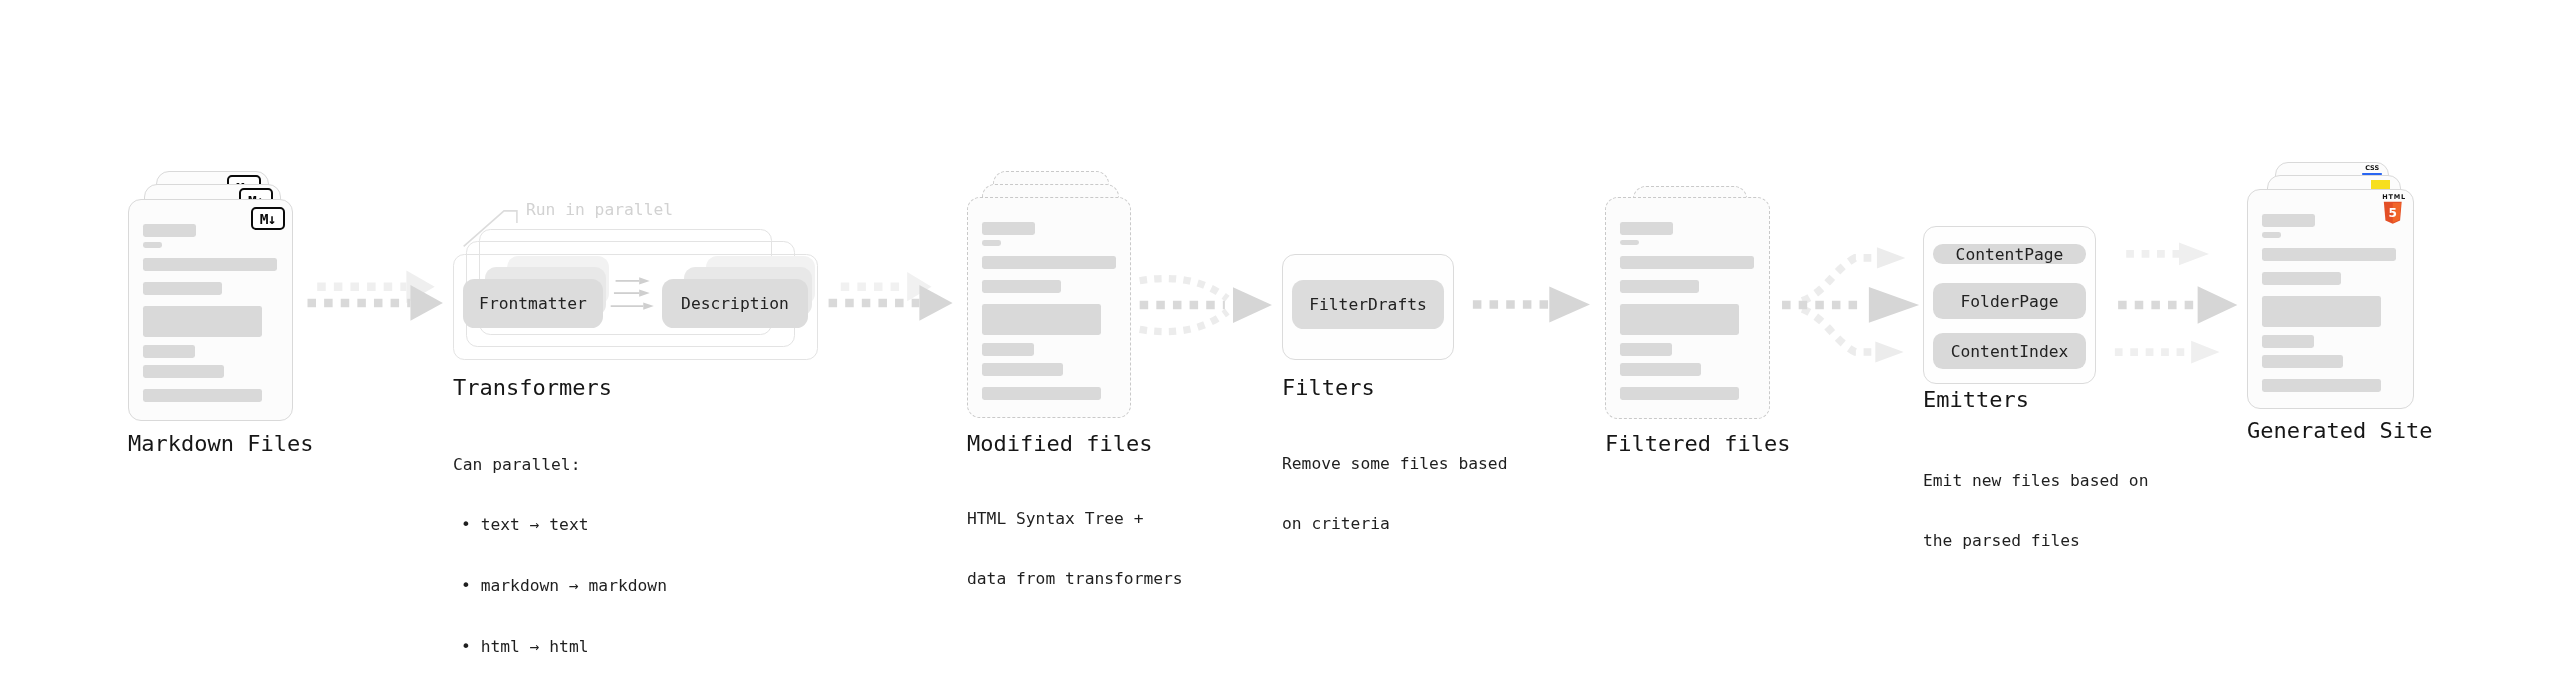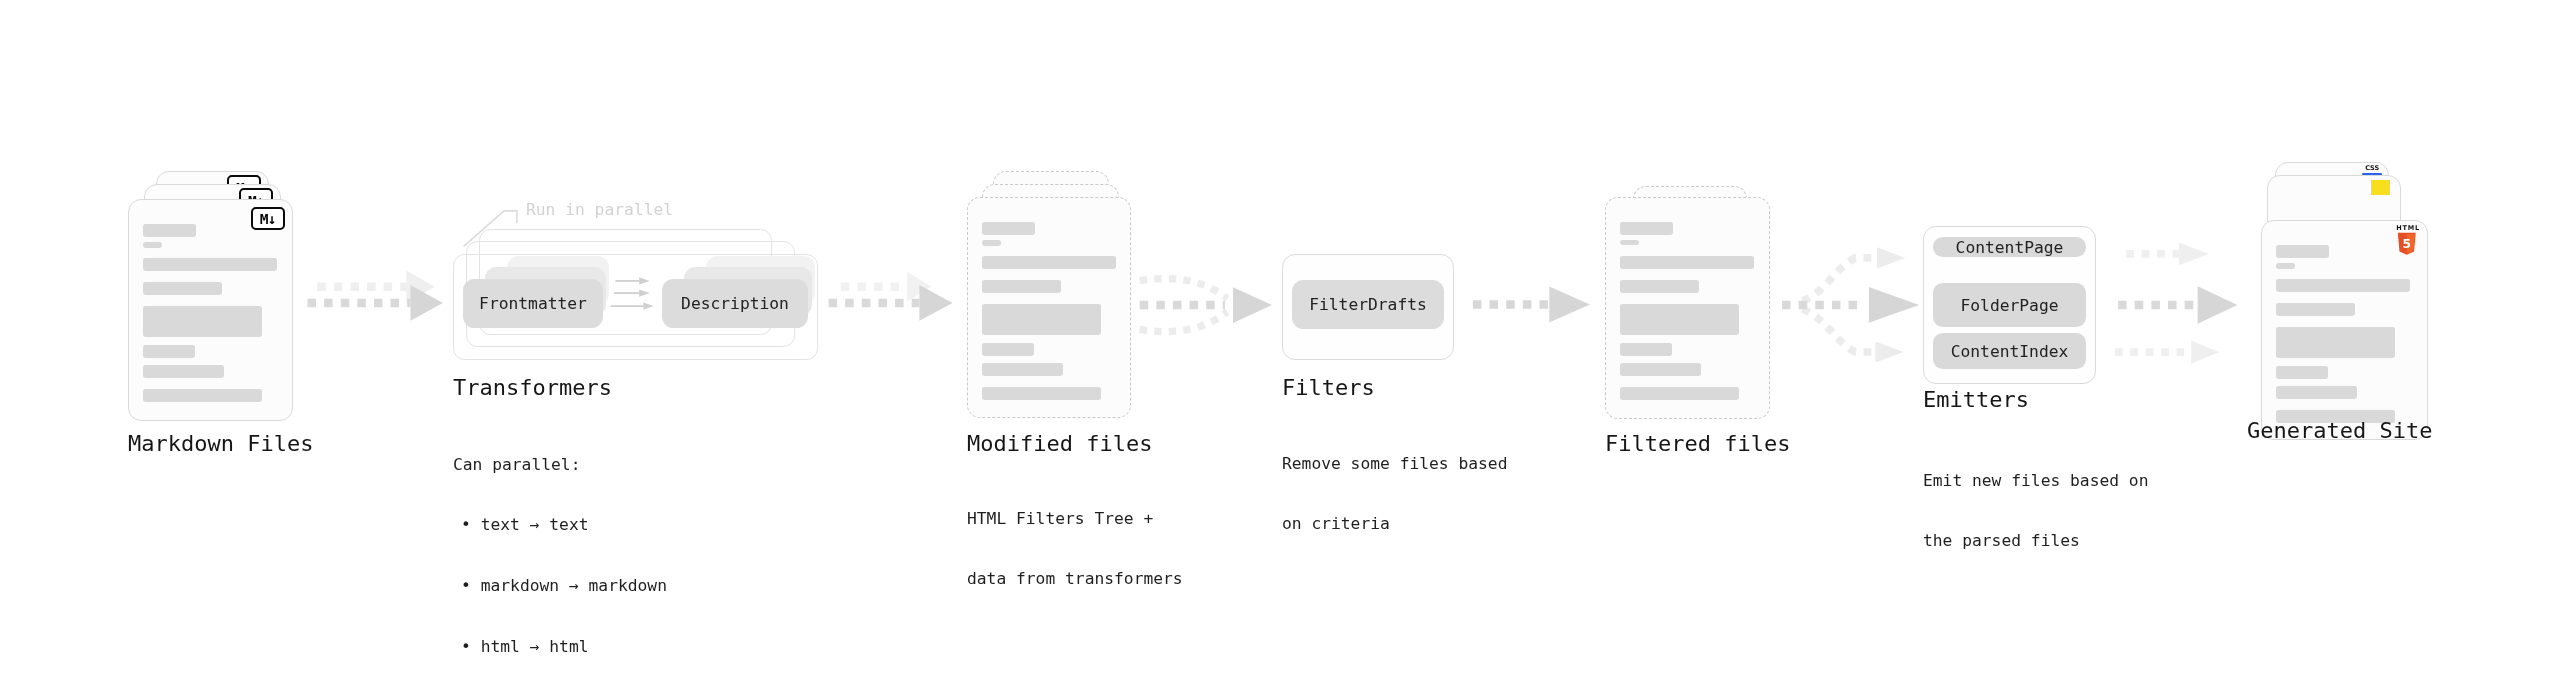--- a/index.html
+++ b/index.html
@@ -128,21 +128,21 @@
       <div class="bar b3"></div>
       <div class="bar b4"></div>
       <div class="bar b5"></div>
       <div class="bar b6"></div>
       <div class="bar b7"></div>
       <div class="bar b8"></div>
     </div>
   </div>
   <div class="h-label" style="left:967px;top:432px;">Modified files</div>
   <div class="desc" style="left:967px;top:468px;">
-    <div>HTML Filters Tree +</div>
+    <div>HTML Syntax Tree +</div>
     <div>data from transformers</div>
   </div>
 
   <svg class="arrow-svg" style="left:1134px;top:271px;" width="142" height="69" viewBox="0 0 175 85">
     <path d="M7,12 C55,4 90,14 115,34" stroke="#ececec" stroke-width="9" stroke-dasharray="9 9" fill="none"></path>
     <path d="M7,72 C55,80 90,70 115,50" stroke="#ececec" stroke-width="9" stroke-dasharray="9 9" fill="none"></path>
     <line x1="7" y1="42" x2="112" y2="42" stroke="#d9d9d9" stroke-width="10.5" stroke-dasharray="10.5 10"></line>
     <polygon points="122,20 122,64 170,42" fill="#d6d6d6"></polygon>
   </svg>
 
@@ -177,22 +177,22 @@
   <svg class="arrow-svg" style="left:1778px;top:244px;" width="146" height="130" viewBox="0 0 180 160">
     <path d="M30,70 C60,58 68,32 95,17 L122,17" stroke="#ececec" stroke-width="9.5" stroke-dasharray="9.5 9.5" fill="none"></path>
     <polygon points="122,4 122,30 157,17" fill="#ececec"></polygon>
     <path d="M30,80 C60,92 68,118 95,133 L120,133" stroke="#ececec" stroke-width="9.5" stroke-dasharray="9.5 9.5" fill="none"></path>
     <polygon points="120,120 120,146 155,133" fill="#ececec"></polygon>
     <line x1="5" y1="75" x2="100" y2="75" stroke="#d9d9d9" stroke-width="10.5" stroke-dasharray="10.5 10"></line>
     <polygon points="112,53 112,97 174,75" fill="#d6d6d6"></polygon>
   </svg>
 
   <div class="panel-box" style="left:1923px;top:226px;width:173px;height:158px;"></div>
-  <div class="pill em" style="left:1933px;top:237px;width:153px;height:20px;">ContentPage</div>
-  <div class="pill em" style="left:1933px;top:283px;width:153px;height:44px;">FolderPage</div>
+  <div class="pill em" style="left:1933px;top:244px;width:153px;height:20px;">ContentPage</div>
+  <div class="pill em" style="left:1933px;top:283px;width:153px;height:36px;">FolderPage</div>
   <div class="pill em" style="left:1933px;top:333px;width:153px;height:36px;">ContentIndex</div>
   <div class="h-label" style="left:1923px;top:388px;">Emitters</div>
   <div class="desc" style="left:1923px;top:430px;">
     <div>Emit new files based on</div>
     <div>the parsed files</div>
   </div>
 
   <svg class="arrow-svg" style="left:2110px;top:236px;" width="142" height="134" viewBox="0 0 175 165">
     <line x1="20" y1="22" x2="85" y2="22" stroke="#efefef" stroke-width="9.5" stroke-dasharray="9.5 9.5"></line>
     <polygon points="85,8 85,36 122,22" fill="#efefef"></polygon>
@@ -205,21 +205,21 @@
   <div style="position:absolute;left:2247px;top:162px;width:172px;height:252px;">
     <div class="doc-card" style="left:28.4px;top:0;width:114px;height:203px;">
       <div class="css-badge">
         <div class="css-word">CSS</div>
         <div class="css-bar"></div>
       </div>
     </div>
     <div class="doc-card" style="left:20.3px;top:13px;width:134px;height:203px;">
       <div class="js-badge"></div>
     </div>
-    <div class="doc-card" style="left:14px;top:27px;width:167px;height:220px;margin-top:31px;">
+    <div class="doc-card" style="left:0;top:27px;width:167px;height:220px;">
       <div class="html5-badge">
         <div class="html5-word">HTML</div>
         <svg width="19.5" height="23.6" viewBox="0 0 24 29">
           <polygon points="1,1 23,1 21,24 12,28 3,24" fill="#e34f26"></polygon>
           <polygon points="12,2.5 22,2.5 20.4,23 12,26.7" fill="#f16529"></polygon>
           <text x="12" y="20" text-anchor="middle" font-size="15" font-weight="bold" fill="#ffffff" font-family="DejaVu Sans, Liberation Sans, sans-serif">5</text>
         </svg>
       </div>
       <div class="bar b1"></div>
       <div class="bar b2"></div>

